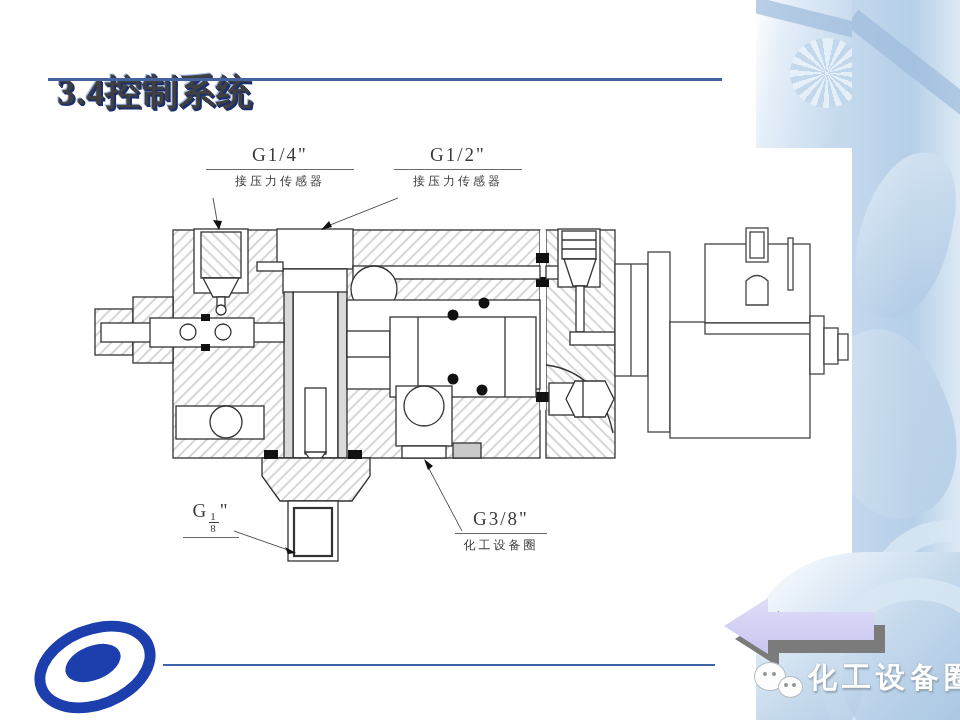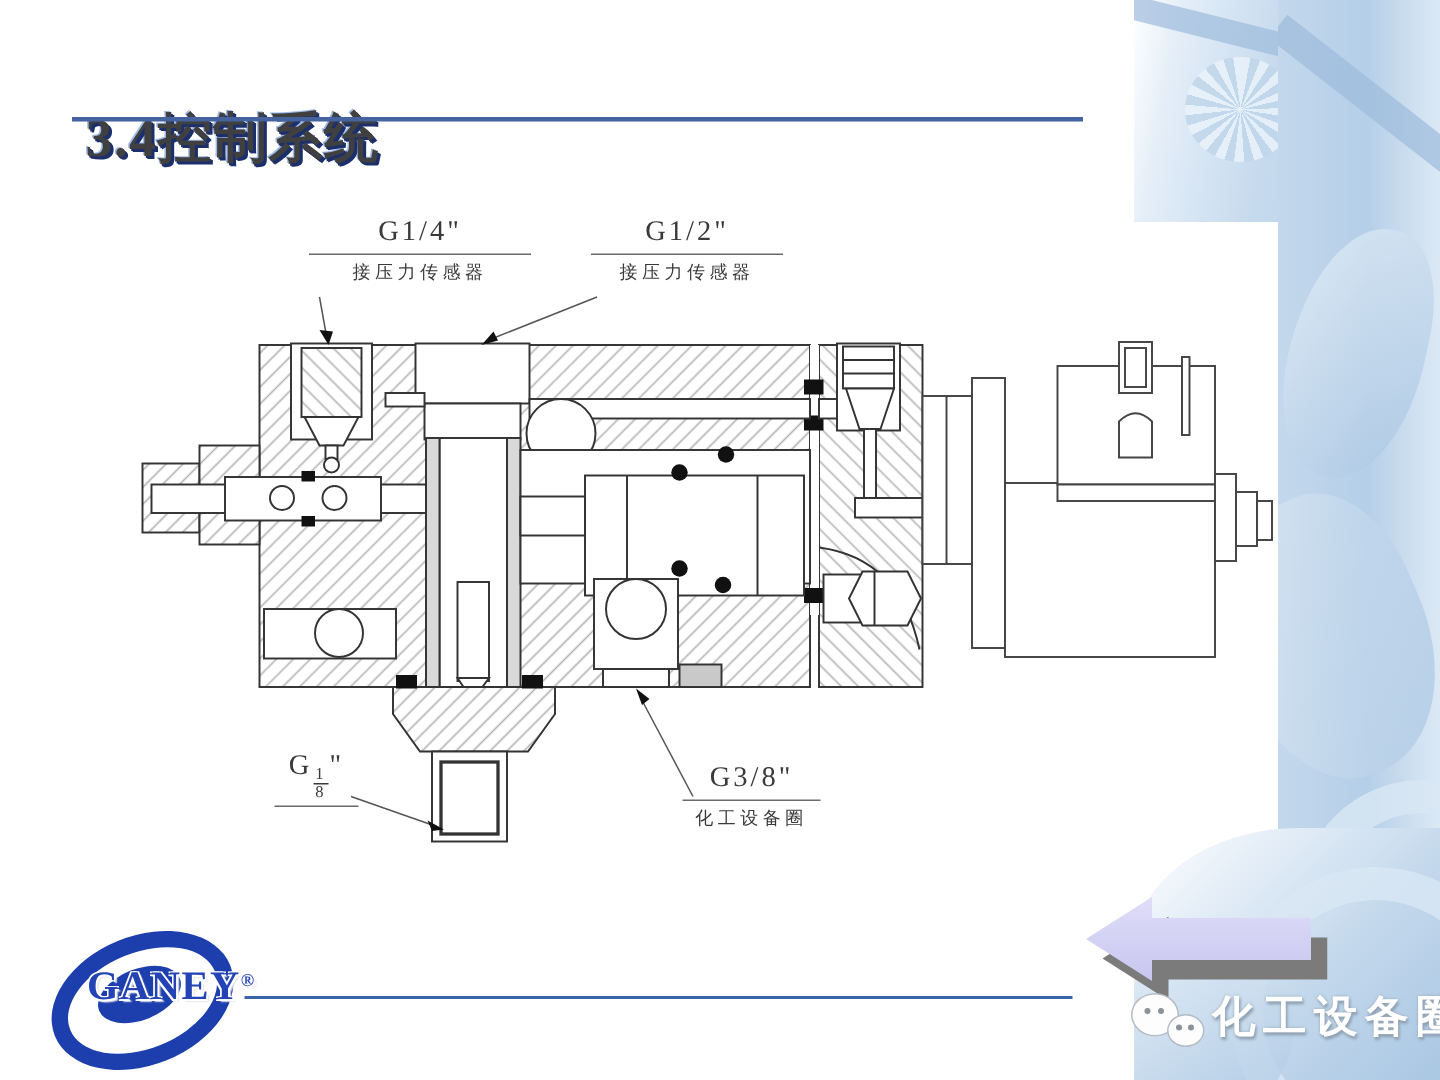--- a/index.html
+++ b/index.html
@@ -223,21 +223,20 @@
         </span><span>"</span></div>
   </div>
   <div class="dlabel" style="left:455px;top:508px;width:92px;">
     <div class="dsize">G3/8"</div>
     <div class="ddesc">化工设备圈</div>
   </div>
 
   <div class="logo">
     <div class="logo-ring"></div>
     <div class="logo-core"></div>
-    <div class="logo-text"><span>GANEY</span><span class="logo-reg">®</span></div>
   </div>
   <div class="footer-rule"></div>
 
   <div class="arrow-wrap">
     <div class="arrow-shape arrow-shadow"></div>
     <div class="arrow-shape arrow-body"></div>
   </div>
 
   <div class="wechat">
     <div class="bubble bubble-big">

